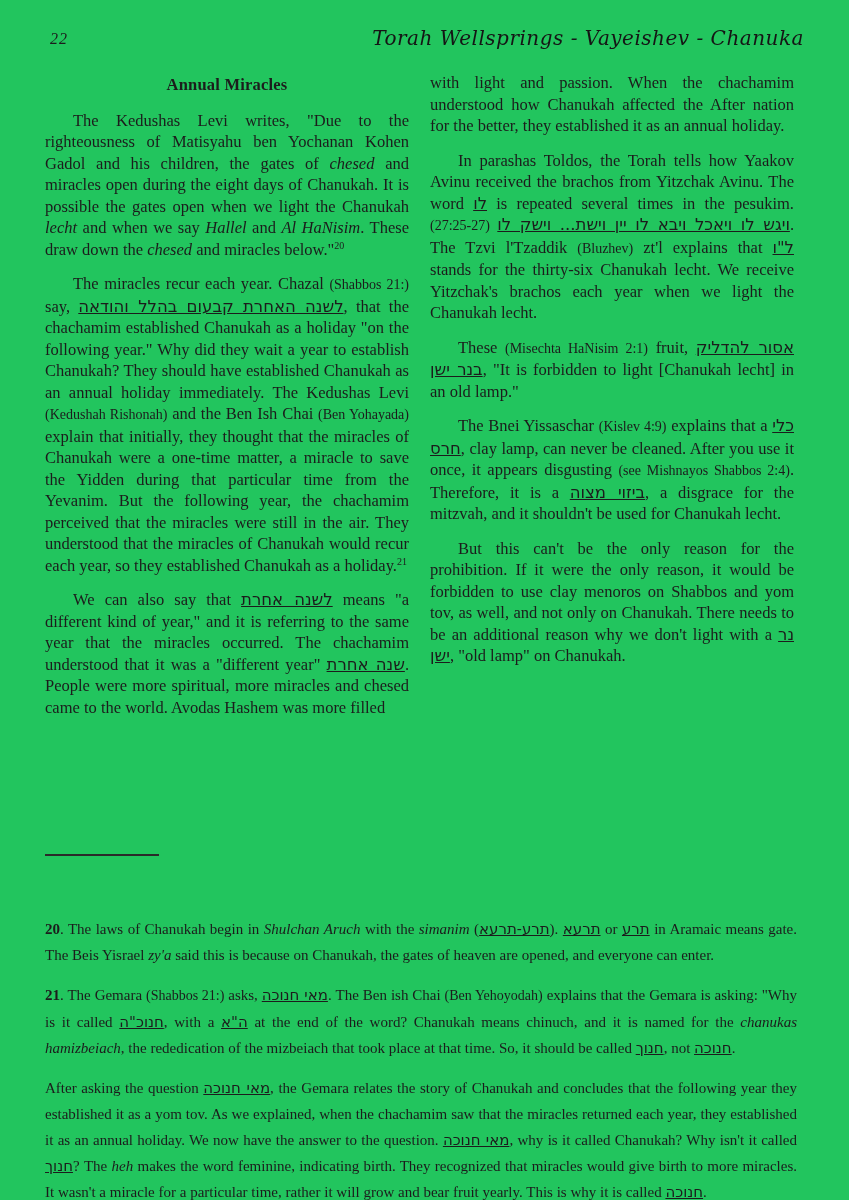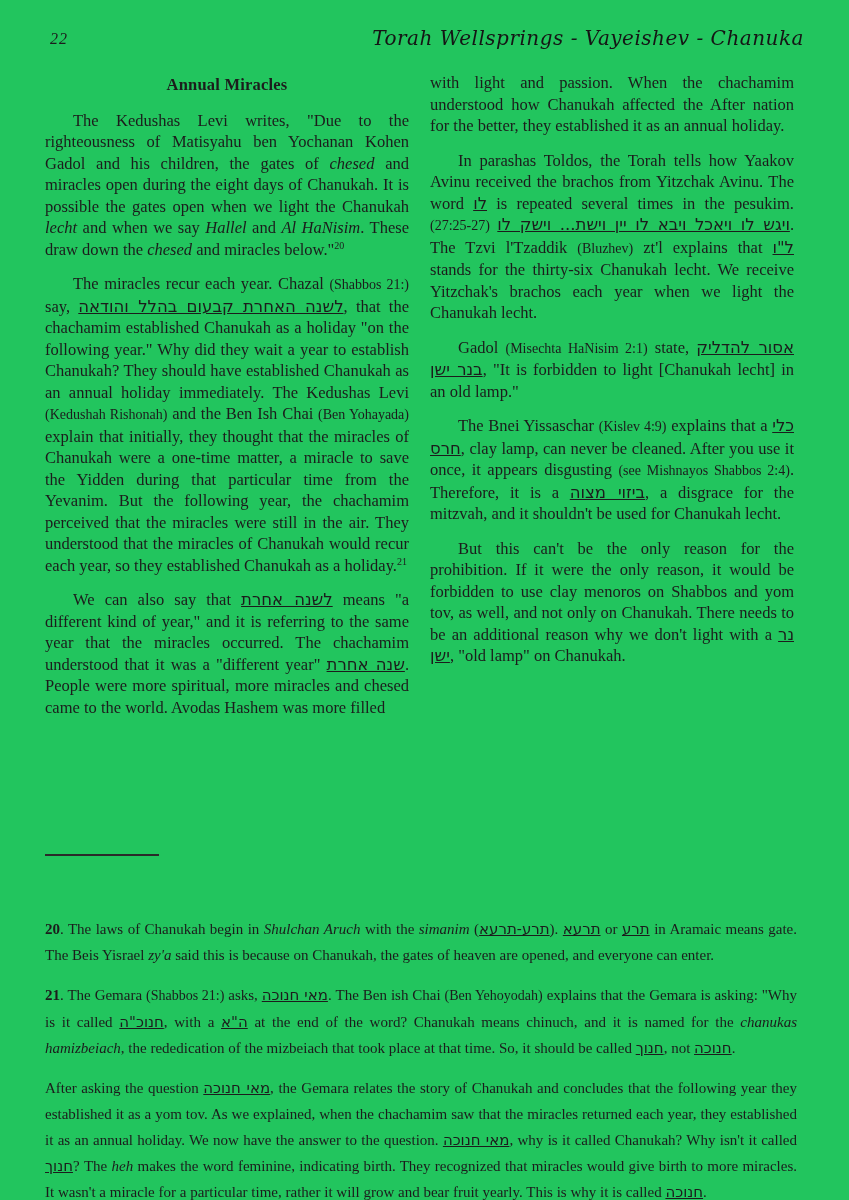--- a/index.html
+++ b/index.html
@@ -65,21 +65,21 @@
   <div class="columns">
     <div class="col">
       <div class="section-heading">Annual Miracles</div>
       <p class="indent"><span>The Kedushas Levi writes, "Due to the righteousness of Matisyahu ben Yochanan Kohen Gadol and his children, the gates of </span><span class="i">chesed</span><span> and miracles open during the eight days of Chanukah. It is possible the gates open when we light the Chanukah </span><span class="i">lecht</span><span> and when we say </span><span class="i">Hallel</span><span> and </span><span class="i">Al HaNisim</span><span>. These draw down the </span><span class="i">chesed</span><span> and miracles below."</span><span class="sup">20</span></p>
       <p class="indent"><span>The miracles recur each year. Chazal </span><span class="paren">(Shabbos 21:)</span><span> say, </span><span class="heb">לשנה האחרת קבעום בהלל והודאה</span><span>, that the chachamim established Chanukah as a holiday "on the following year." Why did they wait a year to establish Chanukah? They should have established Chanukah as an annual holiday immediately. The Kedushas Levi </span><span class="paren">(Kedushah Rishonah)</span><span> and the Ben Ish Chai </span><span class="paren">(Ben Yohayada)</span><span> explain that initially, they thought that the miracles of Chanukah were a one-time matter, a miracle to save the Yidden during that particular time from the Yevanim. But the following year, the chachamim perceived that the miracles were still in the air. They understood that the miracles of Chanukah would recur each year, so they established Chanukah as a holiday.</span><span class="sup">21</span></p>
       <p class="indent"><span>We can also say that </span><span class="heb">לשנה אחרת</span><span> means "a different kind of year," and it is referring to the same year that the miracles occurred. The chachamim understood that it was a "different year" </span><span class="heb">שנה אחרת</span><span>. People were more spiritual, more miracles and chesed came to the world. Avodas Hashem was more filled</span></p>
     </div>
     <div class="col">
       <p><span>with light and passion. When the chachamim understood how Chanukah affected the After nation for the better, they established it as an annual holiday.</span></p>
       <p class="indent"><span>In parashas Toldos, the Torah tells how Yaakov Avinu received the brachos from Yitzchak Avinu. The word </span><span class="heb">לו</span><span> is repeated several times in the pesukim. </span><span class="paren">(27:25-27)</span><span> </span><span class="heb">ויגש לו ויאכל ויבא לו יין וישת... וישק לו</span><span>. The Tzvi l'Tzaddik </span><span class="paren">(Bluzhev)</span><span> zt'l explains that </span><span class="heb">ל"ו</span><span> stands for the thirty-six Chanukah lecht. We receive Yitzchak's brachos each year when we light the Chanukah lecht.</span></p>
-      <p class="indent"><span>Gadol </span><span class="paren">(Misechta HaNisim 2:1)</span><span> state, </span><span class="heb">אסור להדליק בנר ישן</span><span>, "It is forbidden to light [Chanukah lecht] in an old lamp."</span></p>
+      <p class="indent"><span>These </span><span class="paren">(Misechta HaNisim 2:1)</span><span> fruit, </span><span class="heb">אסור להדליק בנר ישן</span><span>, "It is forbidden to light [Chanukah lecht] in an old lamp."</span></p>
       <p class="indent"><span>The Bnei Yissaschar </span><span class="paren">(Kislev 4:9)</span><span> explains that a </span><span class="heb">כלי חרס</span><span>, clay lamp, can never be cleaned. After you use it once, it appears disgusting </span><span class="paren">(see Mishnayos Shabbos 2:4)</span><span>. Therefore, it is a </span><span class="heb">ביזוי מצוה</span><span>, a disgrace for the mitzvah, and it shouldn't be used for Chanukah lecht.</span></p>
       <p class="indent"><span>But this can't be the only reason for the prohibition. If it were the only reason, it would be forbidden to use clay menoros on Shabbos and yom tov, as well, and not only on Chanukah. There needs to be an additional reason why we don't light with a </span><span class="heb">נר ישן</span><span>, "old lamp" on Chanukah.</span></p>
     </div>
   </div>
 
   <div class="footnote-rule"></div>
 
   <div class="footnotes">
     <p><span class="b">20</span><span>. The laws of Chanukah begin in </span><span class="i">Shulchan Aruch</span><span> with the </span><span class="i">simanim</span><span> (</span><span class="heb">תרע-תרעא</span><span>). </span><span class="heb">תרעא</span><span> or </span><span class="heb">תרע</span><span> in Aramaic means gate. The Beis Yisrael </span><span class="i">zy'a</span><span> said this is because on Chanukah, the gates of heaven are opened, and everyone can enter.</span></p>
     <p><span class="b">21</span><span>. The Gemara </span><span class="paren">(Shabbos 21:)</span><span> asks, </span><span class="heb">מאי חנוכה</span><span>. The Ben ish Chai </span><span class="paren">(Ben Yehoyodah)</span><span> explains that the Gemara is asking: "Why is it called </span><span class="heb">חנוכ"ה</span><span>, with a </span><span class="heb">ה"א</span><span> at the end of the word? Chanukah means chinuch, and it is named for the </span><span class="i">chanukas hamizbeiach</span><span>, the rededication of the mizbeiach that took place at that time. So, it should be called </span><span class="heb">חנוך</span><span>, not </span><span class="heb">חנוכה</span><span>.</span></p>

